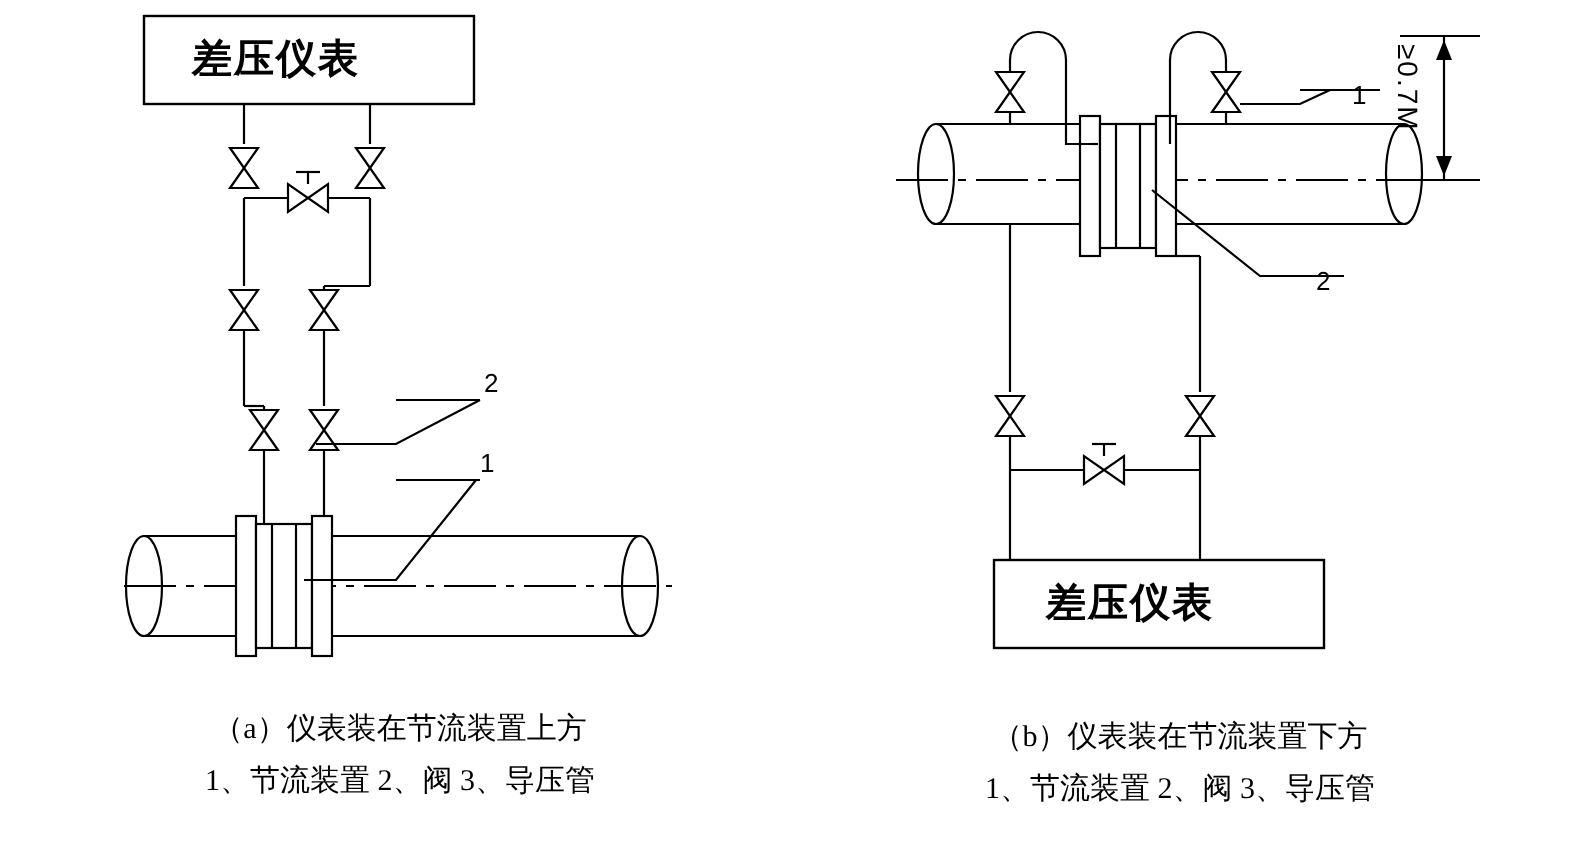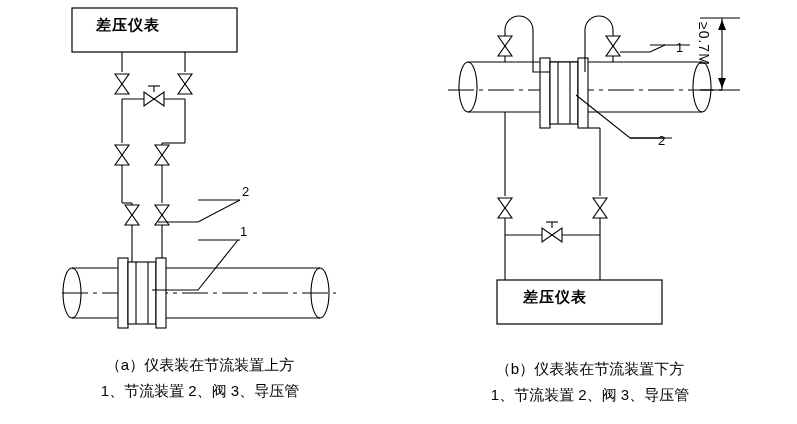--- a/index.html
+++ b/index.html
@@ -26,26 +26,27 @@
     width: 797px;
     height: 424px;
   }
   .cap-a, .cap-b {
     position: absolute;
     text-align: center;
     font-size: 15px;
     color: #000;
     line-height: 26px;
     white-space: nowrap;
+    font-family: Liberation Serif, serif;
   }
   .cap-a { left: 20px;  width: 360px; top: 352px; }
   .cap-b { left: 410px; width: 360px; top: 356px; }
   .meter-label {
     position: absolute;
-    font-size: 15px;
+    font-size: 20px;
     font-weight: bold;
     color: #000;
     white-space: nowrap;
     letter-spacing: 1px;
   }
   #meter-a-label { left: 96px; top: 16px; }
   #meter-b-label { left: 523px; top: 288px; }
   .num-label {
     position: absolute;
     font-size: 13px;

